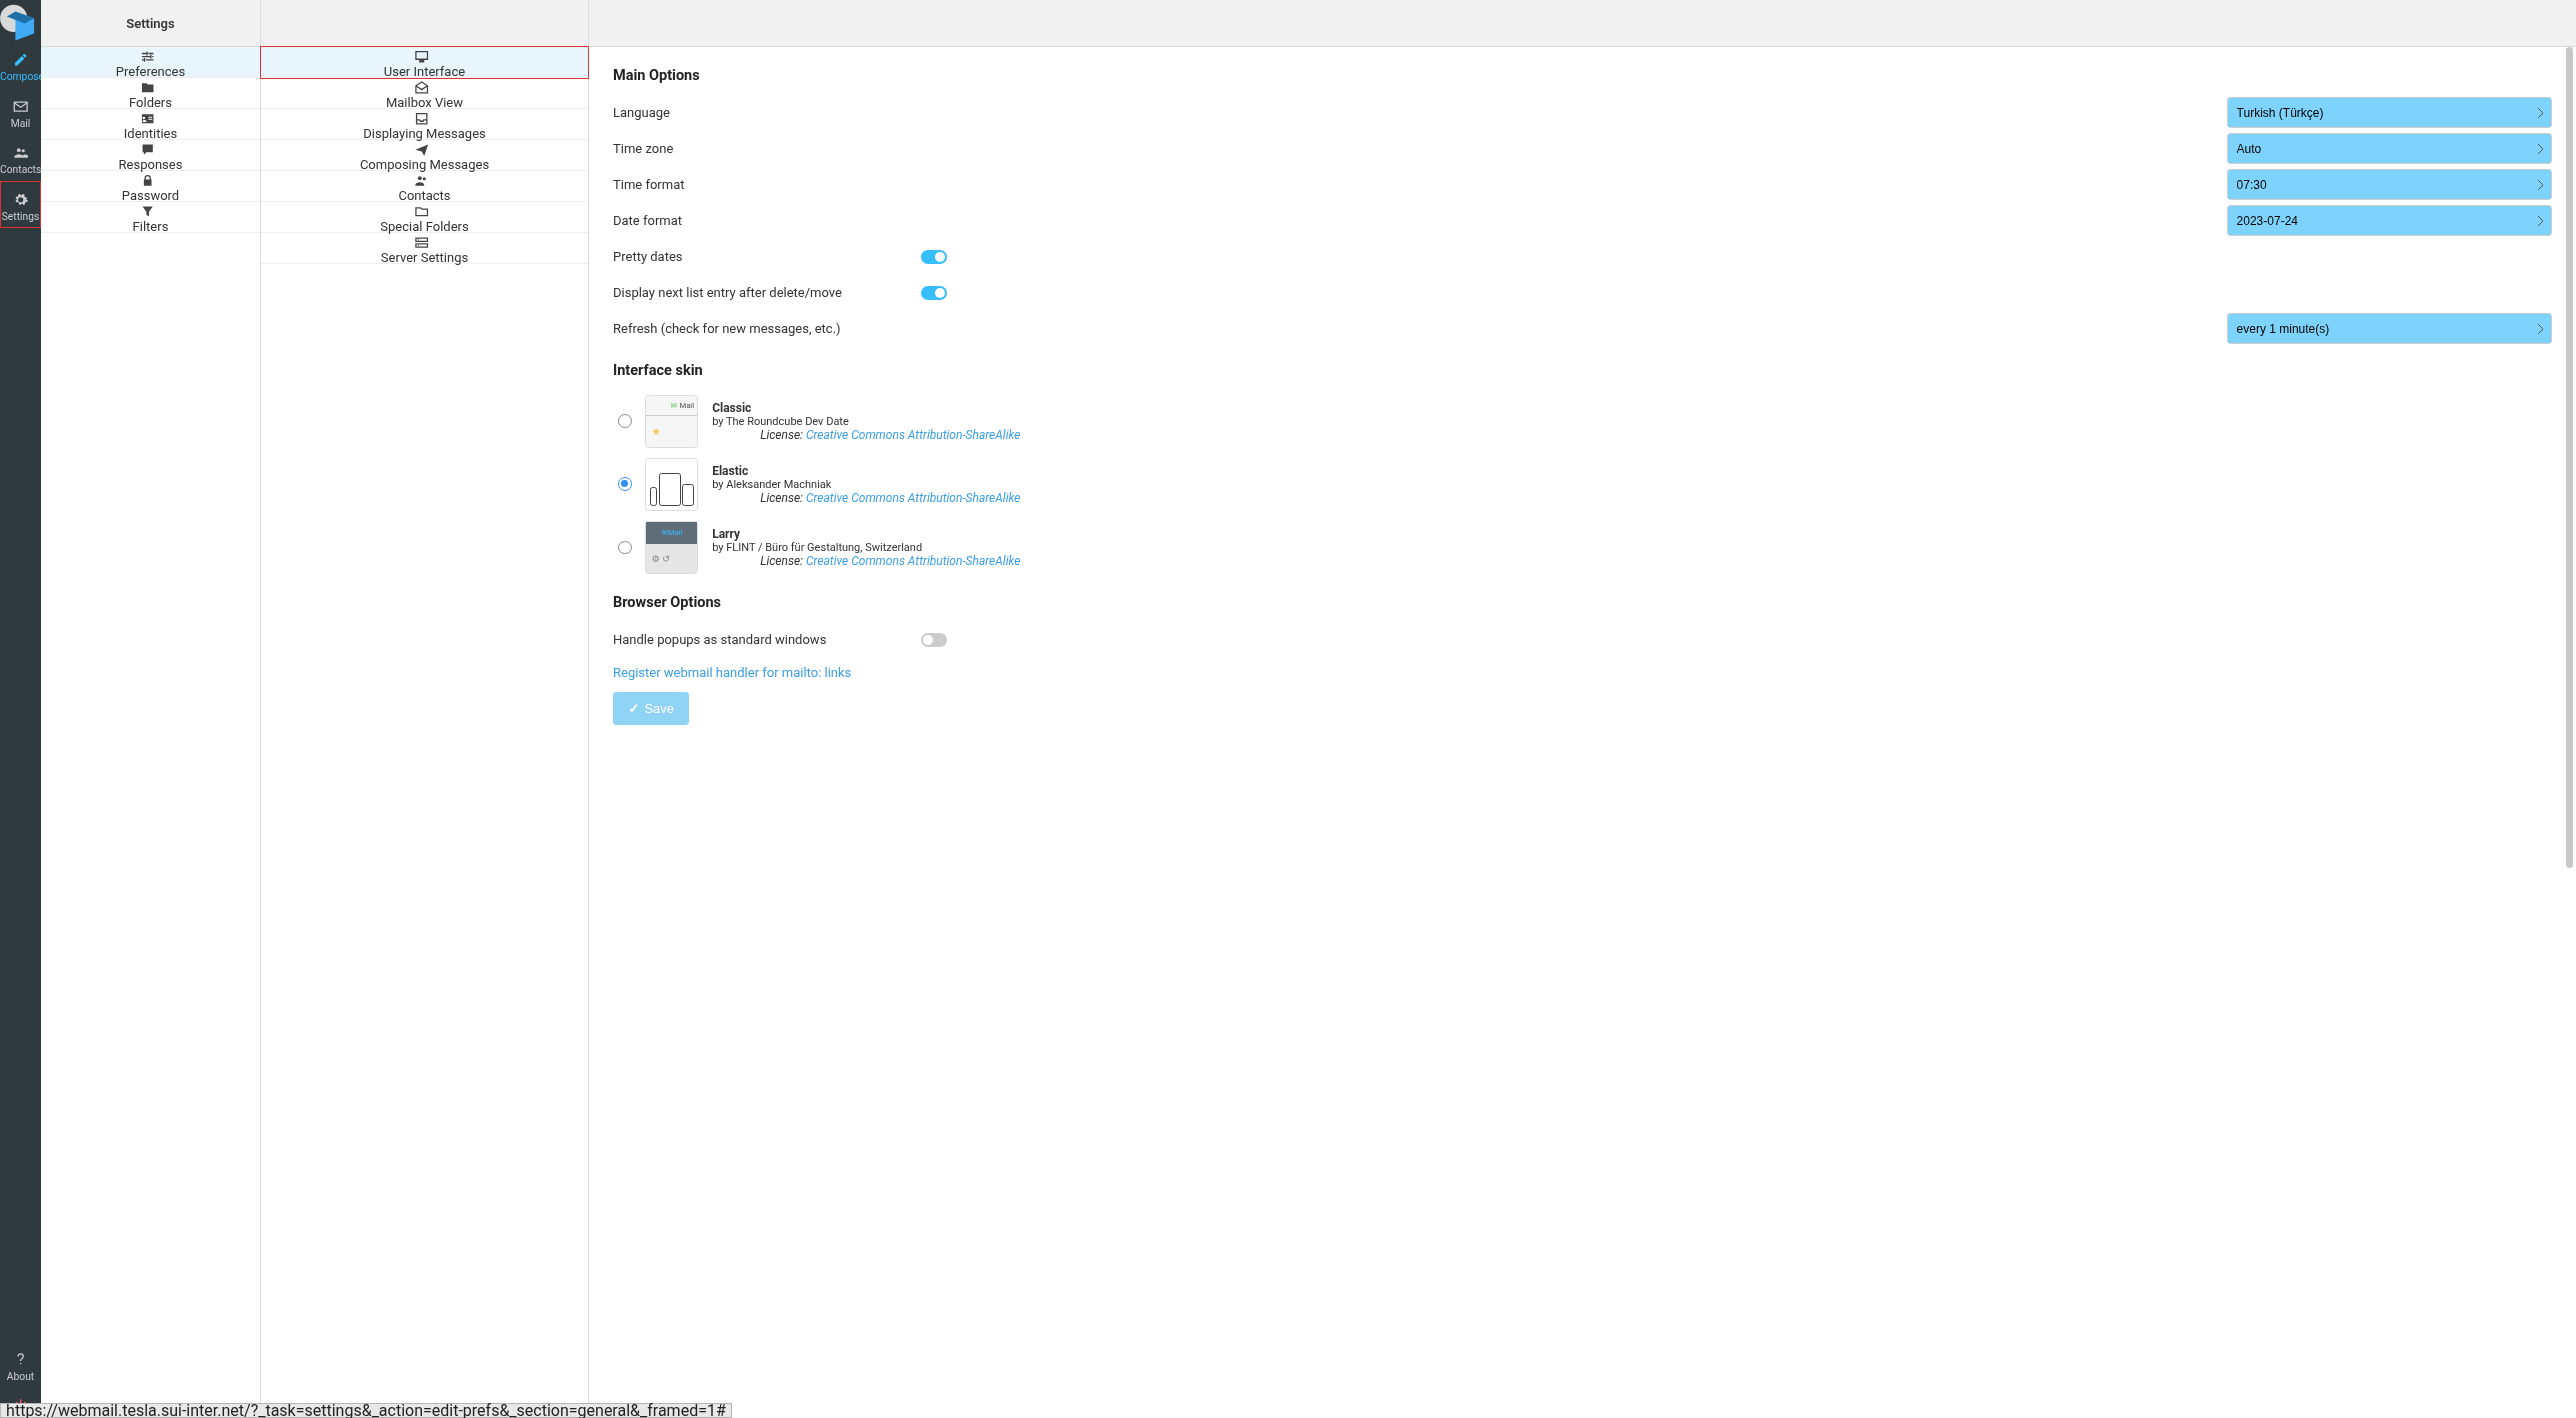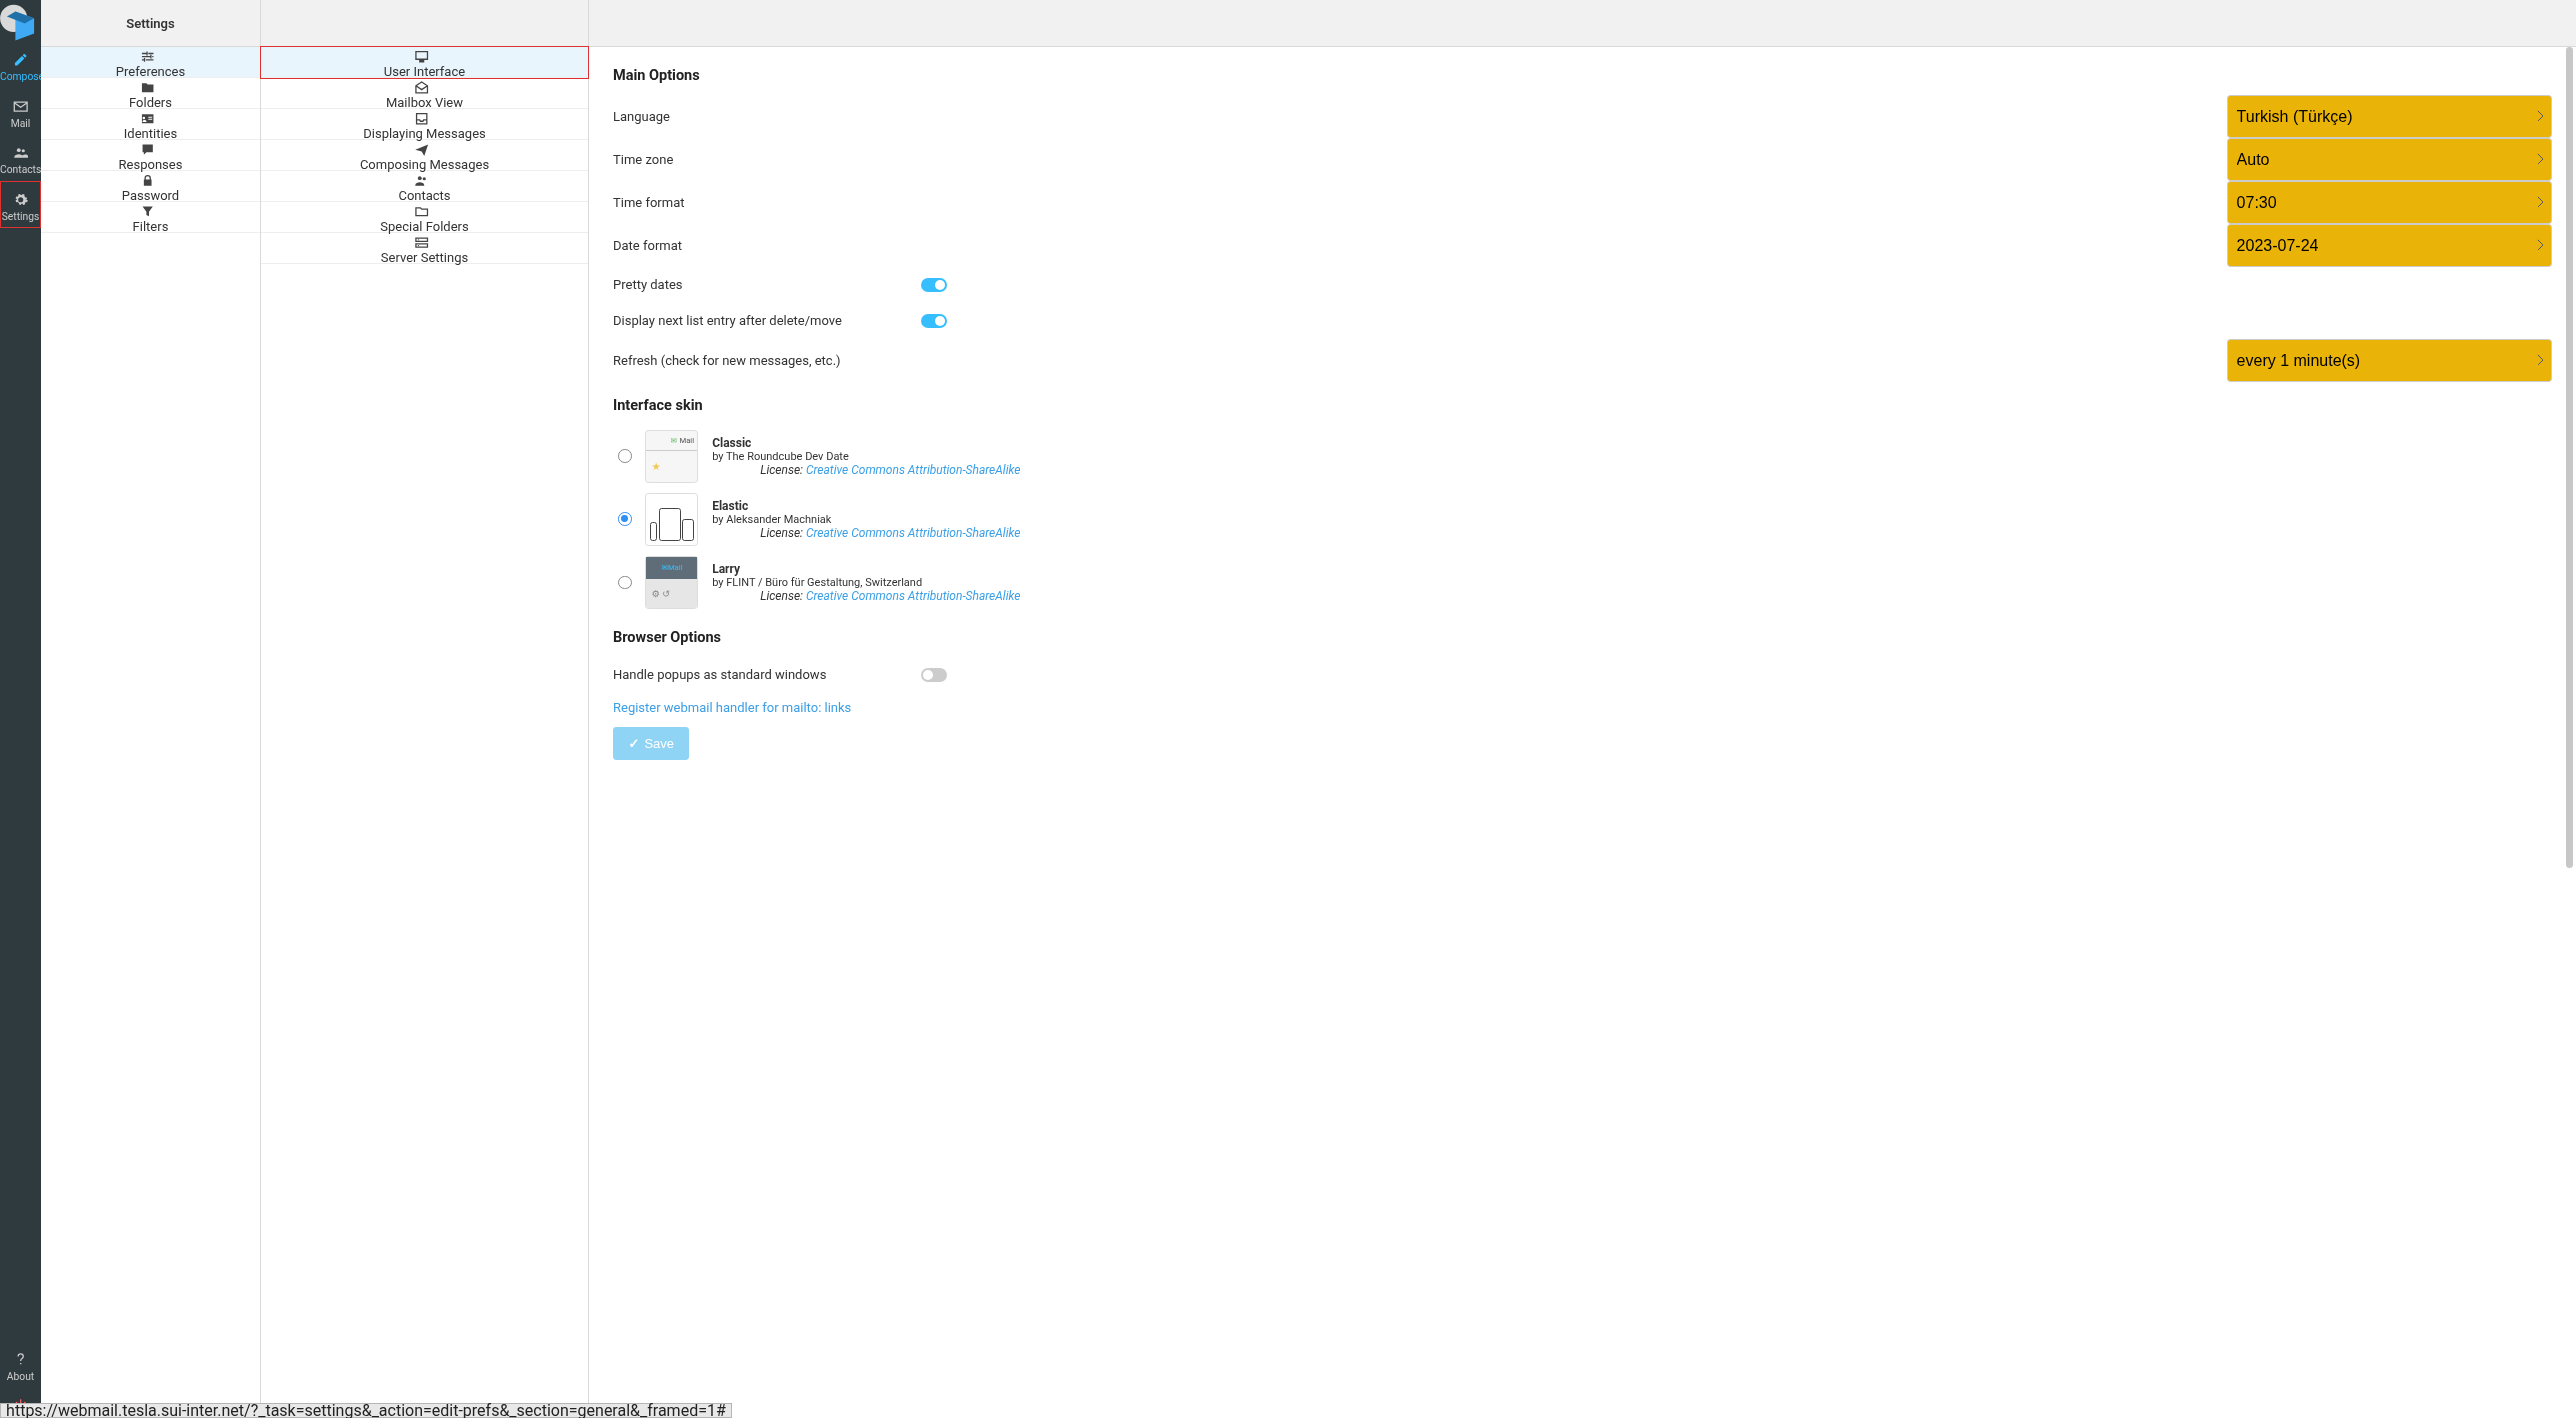--- a/index.html
+++ b/index.html
@@ -110,26 +110,26 @@
   width: 308px;
   flex-shrink: 0;
   font-size: 13px;
   color: #333;
 }
 .form-row .control { flex: 1; display: flex; }
 .select {
   flex: 1;
   max-width: 325px;
   margin-left: auto;
-  height: 43px;
+  height: 31px;
   border: 0.9px solid #ccc;
   border-radius: 3.4px;
   padding: 0 24px 0 8.6px;
-  font-size: 16px;
-  background: #eab308;
+  font-size: 12px;
+  background: #7dd3fc;
   appearance: none;
   position: relative;
 }
 .select-wrap { position: relative; flex: 1; max-width: 325px; margin-left: auto; display: flex; }
 .select-wrap::after {
   content: "";
   position: absolute;
   right: 8.6px;
   top: 50%;
   transform: translateY(-50%);

